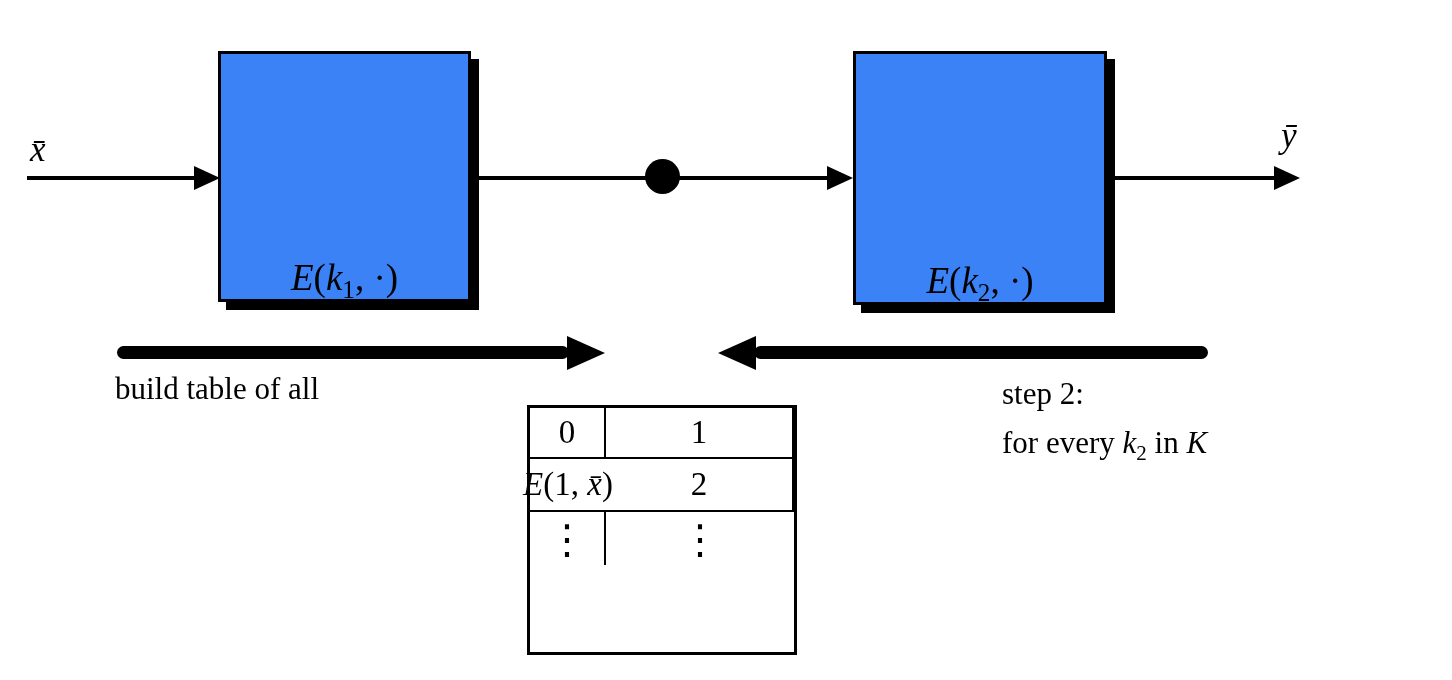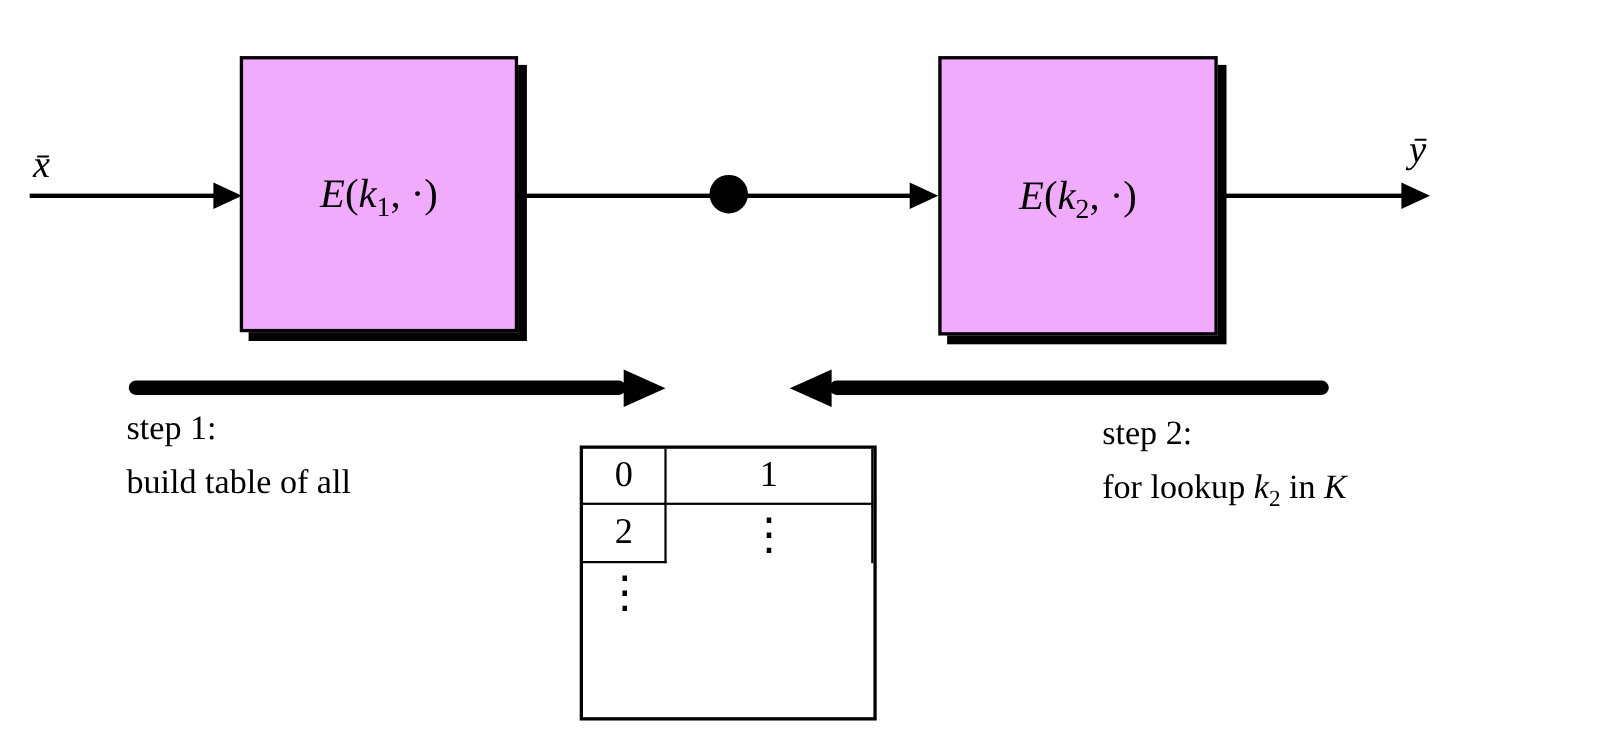--- a/index.html
+++ b/index.html
@@ -8,22 +8,22 @@
     color:#000; font-family:"Liberation Serif", serif; overflow:hidden;
   }
   .wire { position:absolute; height:4px; background:#000; }
   .tri-r { position:absolute; width:0; height:0;
     border-top:12px solid transparent; border-bottom:12px solid transparent;
     border-left:26px solid #000; }
   .tri-out { position:absolute; width:0; height:0;
     border-top:12px solid transparent; border-bottom:12px solid transparent;
     border-left:26px solid #000; }
   .box { position:absolute; box-sizing:border-box; border:3px solid #000;
-    background:#f0abfc; box-shadow:8px 8px 0 0 #000;
-    display:flex; align-items:center; justify-content:center; }
+    background:#3b82f6; box-shadow:8px 8px 0 0 #000;
+    display:flex; align-items:flex-end; justify-content:center; }
   .boxlbl { font-size:37px; white-space:nowrap; }
   .dot { position:absolute; width:35px; height:35px; background:#000; border-radius:50%; }
   .mathlbl { position:absolute; font-size:35px; font-style:italic; white-space:nowrap; }
   .bigbar { position:absolute; height:13px; background:#000; border-radius:7px; }
   .bigtri-r { position:absolute; width:0; height:0;
     border-top:17px solid transparent; border-bottom:17px solid transparent;
     border-left:38px solid #000; }
   .bigtri-l { position:absolute; width:0; height:0;
     border-top:17px solid transparent; border-bottom:17px solid transparent;
     border-right:38px solid #000; }
@@ -62,39 +62,41 @@
   </div>
 
   <div class="wire" style="left:1107px; top:176px; width:170px;"></div>
   <div class="tri-out" style="left:1274px; top:166px;"></div>
   <span class="mathlbl" style="left:1281px; top:116px;"><span class="mi">ȳ</span></span>
 
   <div class="bigbar" style="left:117px; top:346px; width:452px;"></div>
   <div class="bigtri-r" style="left:567px; top:336px;"></div>
 
   <div class="caption" style="left:115px; top:364px;">
-    <div>step 1:</div>
     <div>build table of all</div>
   </div>
 
   <div class="bigtri-l" style="left:718px; top:336px;"></div>
   <div class="bigbar" style="left:754px; top:346px; width:454px;"></div>
 
   <div class="caption" style="left:962px; top:369px;margin-left:40px;">
     <div>step 2:</div>
-    <div><span class="mu">for lookup </span><span class="mi">k</span><sub class="mu">2</sub><span class="mu"> in </span><span class="mi">K</span></div>
+    <div><span class="mu">for every </span><span class="mi">k</span><sub class="mu">2</sub><span class="mu"> in </span><span class="mi">K</span></div>
   </div>
 
   <div class="ktable">
     <div class="cell bdr bdb">
         <span class="mu">0</span>
       </div>
 
     <div class="cell bdr bdb">
         <span class="mu">1</span>
+      </div>
+    <div class="cell bdb">
+        <span><span class="mi">E</span><span class="mu">(1, </span><span class="mi">x̄</span><span class="mu">)</span></span>
       </div>
 
     <div class="cell bdr bdb">
         <span class="mu">2</span>
       </div>
 
     <div class="cell bdr">
         <span class="vdots">⋮</span>
       </div>
     <div class="cell">

